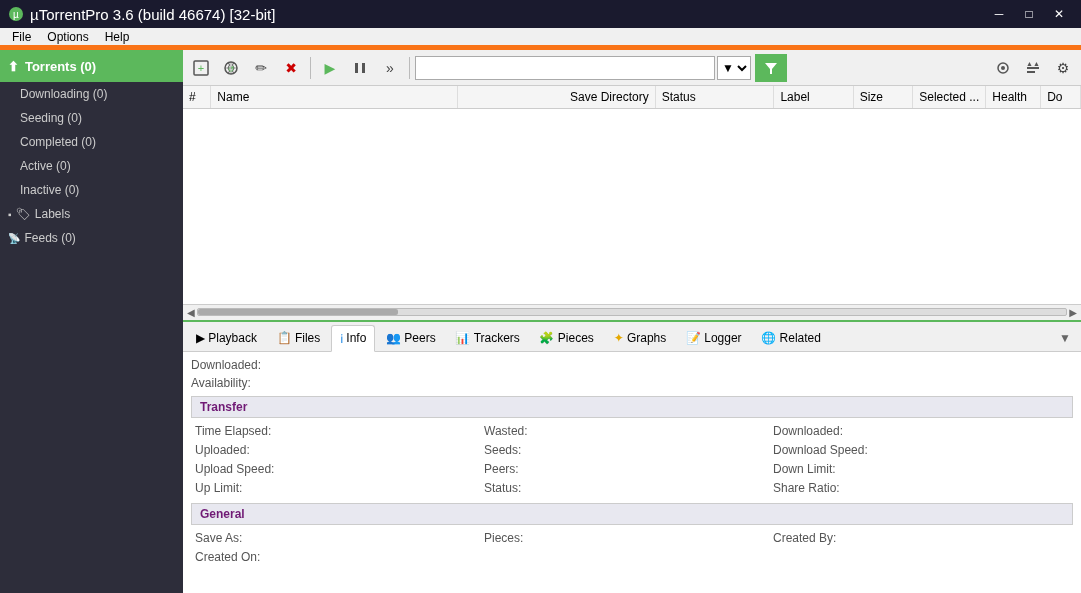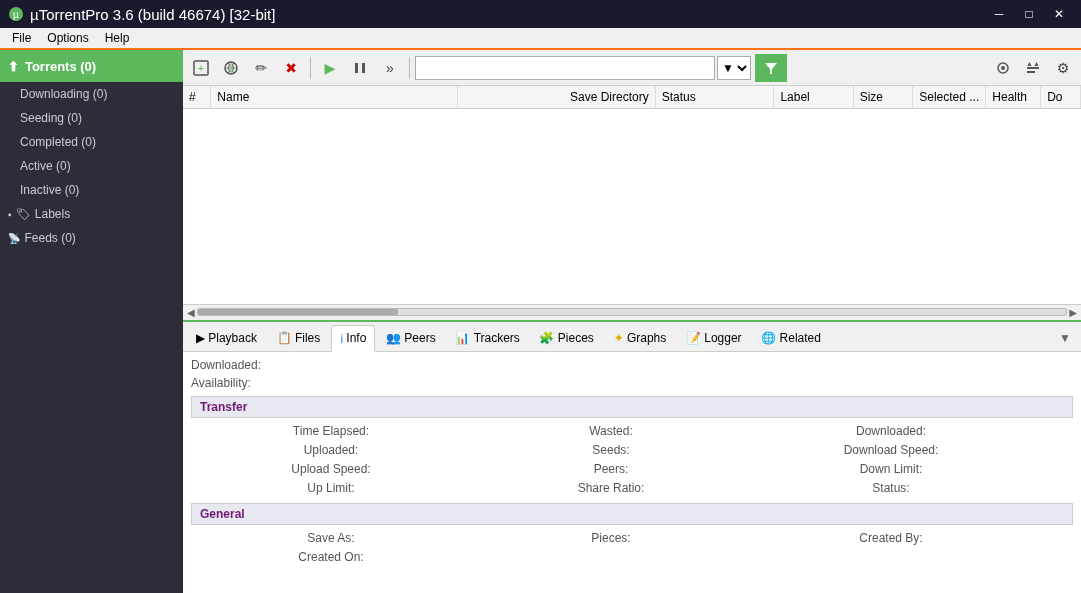--- a/index.html
+++ b/index.html
@@ -22,21 +22,21 @@
       width: 28px; height: 20px; background: transparent; border: none; color: #fff;
       cursor: pointer; font-size: 12px; display: flex; align-items: center; justify-content: center;
     }
 
     
     .menu-bar {
       background: #f0f0f0;
       height: 22px;
       display: flex;
       align-items: center;
-      border-bottom: 2px solid #f97316;
+      border-bottom: 5px solid #f97316;
       padding: 0 4px;
     }
     .menu-item {
       padding: 2px 8px;
       cursor: pointer;
       font-size: 12px;
       color: #000;
     }
 
     
@@ -232,23 +232,22 @@
       background: #e8e8f0;
       border: 1px solid #ccc;
       padding: 3px 8px;
       font-weight: bold;
       margin: 4px 0 2px 0;
       color: #701a75;
     }
     .transfer-grid {
       display: grid;
       grid-template-columns: 280px 280px 280px;
-      gap: 1px 0;
+      gap: 1px 9px;
       padding: 2px 0;
-      text-align: center;
     }
     .transfer-field {
       padding: 2px 4px;
       color: #333;
       font-size: 12px;
     }
     .transfer-field .lbl { color: #555; }
   </style>
 </head>
 <body>
@@ -449,22 +448,22 @@
         <div class="transfer-field"><span class="lbl">Time Elapsed:</span></div>
         <div class="transfer-field"><span class="lbl">Wasted:</span></div>
         <div class="transfer-field"><span class="lbl">Downloaded:</span></div>
         <div class="transfer-field"><span class="lbl">Uploaded:</span></div>
         <div class="transfer-field"><span class="lbl">Seeds:</span></div>
         <div class="transfer-field"><span class="lbl">Download Speed:</span></div>
         <div class="transfer-field"><span class="lbl">Upload Speed:</span></div>
         <div class="transfer-field"><span class="lbl">Peers:</span></div>
         <div class="transfer-field"><span class="lbl">Down Limit:</span></div>
         <div class="transfer-field"><span class="lbl">Up Limit:</span></div>
+        <div class="transfer-field"><span class="lbl">Status:</span></div>
         <div class="transfer-field"><span class="lbl">Share Ratio:</span></div>
-        <div class="transfer-field"><span class="lbl">Status:</span></div>
       </div>
 
       <div class="section-header">General</div>
 
       <div class="transfer-grid">
         <div class="transfer-field"><span class="lbl">Save As:</span></div>
         <div class="transfer-field"><span class="lbl">Pieces:</span></div>
         <div class="transfer-field"><span class="lbl">Created By:</span></div>
         <div class="transfer-field"><span class="lbl">Created On:</span></div>
       </div>

